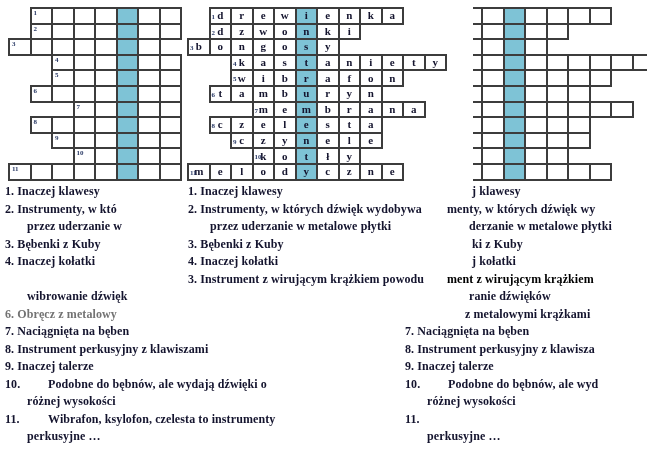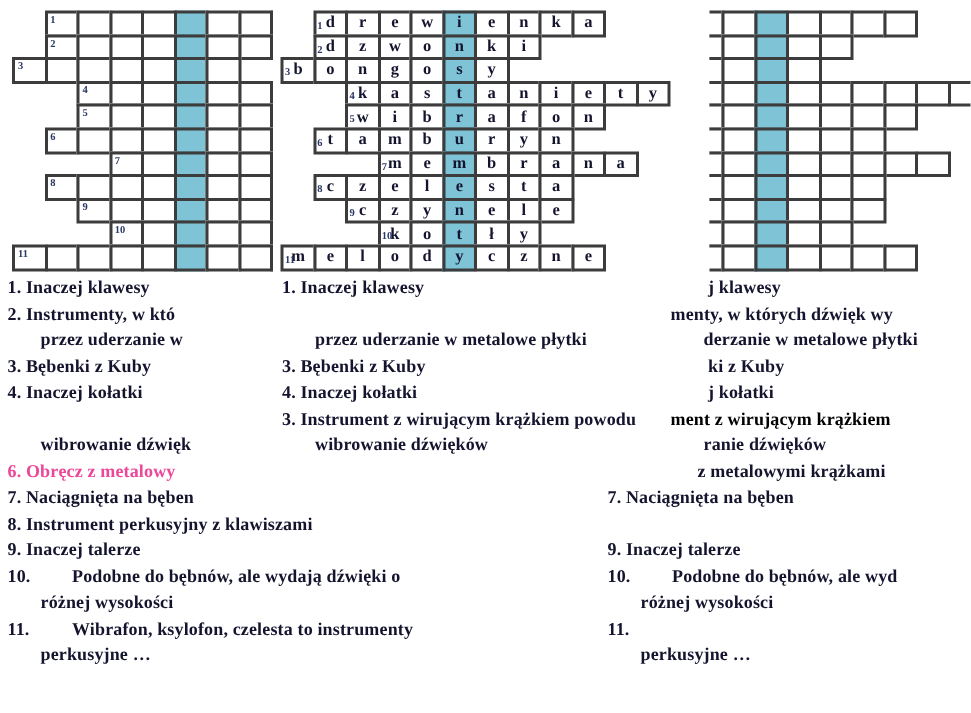--- a/index.html
+++ b/index.html
@@ -479,44 +479,45 @@
       <div class="cell" style="left: 72.5px; top: 163px; width: 23.5px; height: 17.6px; border-color: rgb(60, 60, 60);"></div>
       <div class="cell" style="left: 94px; top: 163px; width: 23.5px; height: 17.6px; border-color: rgb(60, 60, 60);"></div>
       <div class="cell" style="left: 115.5px; top: 163px; width: 23.5px; height: 17.6px; border-color: rgb(60, 60, 60);"></div>
     </div>
     <div class="clue" style="left: 5px; top: 185px; color: rgb(20, 20, 46);">1. Inaczej klawesy</div>
     <div class="clue" style="left: 5px; top: 203px; color: rgb(20, 20, 46);">2. Instrumenty, w któ</div>
     <div class="clue" style="left: 27px; top: 220px; color: rgb(20, 20, 46);">przez uderzanie w </div>
     <div class="clue" style="left: 5px; top: 238px; color: rgb(20, 20, 46);">3. Bębenki z Kuby</div>
     <div class="clue" style="left: 5px; top: 255px; color: rgb(20, 20, 46);">4. Inaczej kołatki</div>
     <div class="clue" style="left: 27px; top: 290px; color: rgb(20, 20, 46);">wibrowanie dźwięk</div>
-    <div class="clue" style="left: 5px; top: 308px; color: #ec4899;">6. Obręcz z metalowy</div>
+    <div class="clue" style="left: 5px; top: 308px; color: #737373;">6. Obręcz z metalowy</div>
     <div class="clue" style="left: 5px; top: 325px; color: rgb(20, 20, 46);">7. Naciągnięta na bęben</div>
     <div class="clue" style="left: 5px; top: 343px; color: rgb(20, 20, 46);">8. Instrument perkusyjny z klawiszami</div>
     <div class="clue" style="left: 5px; top: 360px; color: rgb(20, 20, 46);">9. Inaczej talerze</div>
     <div class="clue" style="left: 5px; top: 378px; color: rgb(20, 20, 46);">10.</div>
     <div class="clue" style="left: 48px; top: 378px; color: rgb(20, 20, 46);">Podobne do bębnów, ale wydają dźwięki o</div>
     <div class="clue" style="left: 27px; top: 395px; color: rgb(20, 20, 46);">różnej wysokości</div>
     <div class="clue" style="left: 5px; top: 413px; color: rgb(20, 20, 46);">11.</div>
     <div class="clue" style="left: 48px; top: 413px; color: rgb(20, 20, 46);">Wibrafon, ksylofon, czelesta to instrumenty</div>
     <div class="clue" style="left: 27px; top: 430px; color: rgb(20, 20, 46);">perkusyjne …</div>
     <div class="clue" style="left: 188px; top: 185px; color: rgb(20, 20, 46);">1. Inaczej klawesy</div>
+    <div class="clue" style="left: 188px; top: 203px; color: rgb(20, 20, 46);">2. Instrumenty, w których dźwięk wydobywa</div>
     <div class="clue" style="left: 210px; top: 220px; color: rgb(20, 20, 46);">przez uderzanie w metalowe płytki</div>
     <div class="clue" style="left: 188px; top: 238px; color: rgb(20, 20, 46);">3. Bębenki z Kuby</div>
     <div class="clue" style="left: 188px; top: 255px; color: rgb(20, 20, 46);">4. Inaczej kołatki</div>
     <div class="clue" style="left: 188px; top: 273px; color: rgb(20, 20, 46);">3. Instrument z wirującym krążkiem powodu</div>
-    <div class="clue" style="left: 210px; top: 290px; color: rgb(20, 20, 46);">wibrowanie dźwięków</div>
     <div class="clue" style="left: 472px; top: 185px; color: rgb(20, 20, 46);">j klawesy</div>
     <div class="clue" style="left: 447px; top: 203px; color: rgb(20, 20, 46);">menty, w których dźwięk wy</div>
     <div class="clue" style="left: 469px; top: 220px; color: rgb(20, 20, 46);">derzanie w metalowe płytki</div>
     <div class="clue" style="left: 472px; top: 238px; color: rgb(20, 20, 46);">ki z Kuby</div>
     <div class="clue" style="left: 472px; top: 255px; color: rgb(20, 20, 46);">j kołatki</div>
     <div class="clue" style="left: 447px; top: 273px; color: #000000;">ment z wirującym krążkiem</div>
     <div class="clue" style="left: 469px; top: 290px; color: rgb(20, 20, 46);">ranie dźwięków</div>
     <div class="clue" style="left: 465px; top: 308px; color: rgb(20, 20, 46);">z metalowymi krążkami</div>
     <div class="clue" style="left: 405px; top: 325px; color: rgb(20, 20, 46);">7. Naciągnięta na bęben</div>
+    <div class="clue" style="left: 405px; top: 343px; color: rgb(20, 20, 46);">8. Instrument perkusyjny z klawisza</div>
     <div class="clue" style="left: 405px; top: 360px; color: rgb(20, 20, 46);">9. Inaczej talerze</div>
     <div class="clue" style="left: 405px; top: 378px; color: rgb(20, 20, 46);">10.</div>
     <div class="clue" style="left: 448px; top: 378px; color: rgb(20, 20, 46);">Podobne do bębnów, ale wyd</div>
     <div class="clue" style="left: 427px; top: 395px; color: rgb(20, 20, 46);">różnej wysokości</div>
     <div class="clue" style="left: 405px; top: 413px; color: rgb(20, 20, 46);">11.</div>
     <div class="clue" style="left: 427px; top: 430px; color: rgb(20, 20, 46);">perkusyjne …</div>
   </div>
 
 </body></html>

